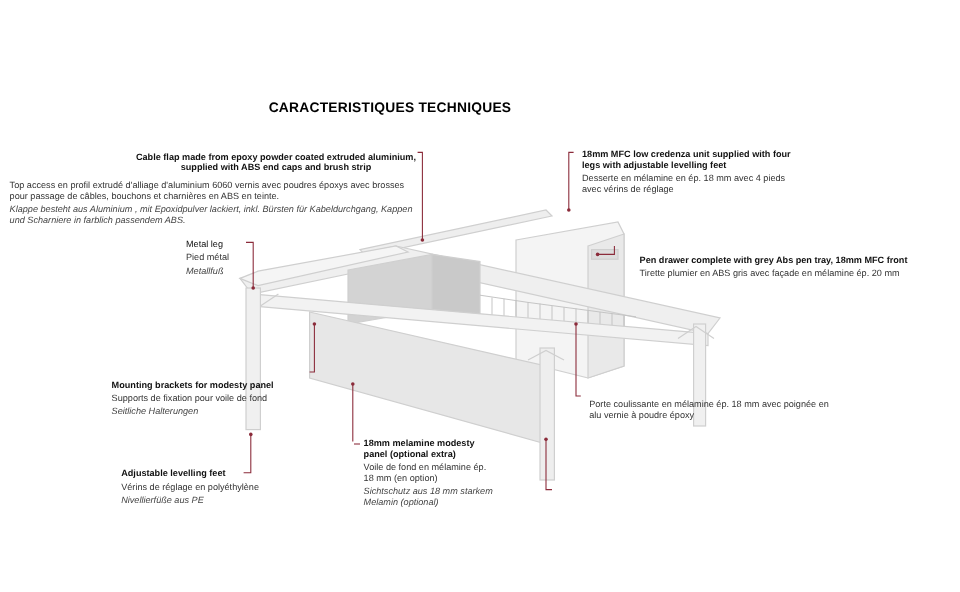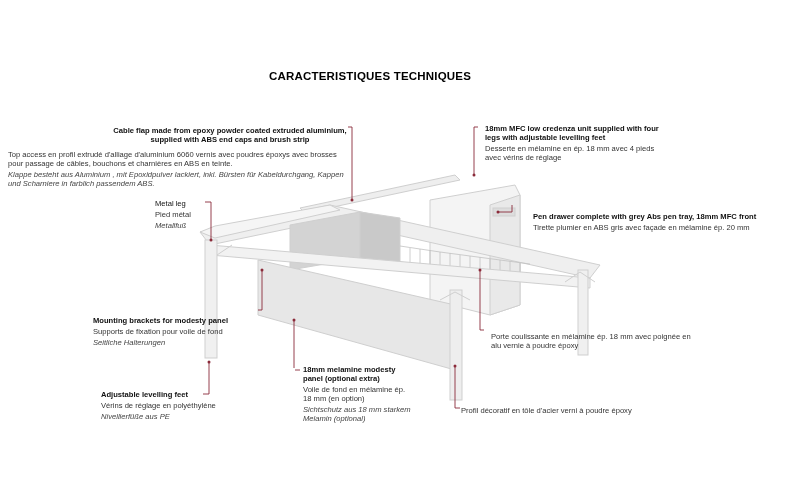--- a/index.html
+++ b/index.html
@@ -1,19 +1,19 @@
 <!DOCTYPE html>
 <html><head>
 <meta charset="utf-8">
 <style>
   html, body { margin:0; padding:0; background:#ffffff; }
   body { width:800px; height:493px; position:relative; overflow:hidden;
          font-family:"Liberation Sans", sans-serif; color:#1a1a1a; }
-  .title { position:absolute; left:0; width:650px; top:70px; text-align:center;
-           font-weight:bold; font-size:11.5px; letter-spacing:0.2px; color:#000;margin-left:45px; }
+  .title { position:absolute; left:0; width:650px; top:84px; text-align:center;
+           font-weight:bold; font-size:11.5px; letter-spacing:0.2px; color:#000; }
   .note { position:absolute; font-size:7.6px; line-height:9px; color:#222; }
   .note .en { font-weight:bold; color:#111; }
   .note .fr { color:#333; margin-top:2px; }
   .note .de { font-style:italic; color:#444; margin-top:2px; }
   .note.center { text-align:center; }
   svg.art { position:absolute; left:0; top:0; }
 </style>
 </head>
 <body>
 
@@ -130,14 +130,13 @@
   <div class="de">Sichtschutz aus 18 mm starkem Melamin (optional)</div>
 </div>
 
 <div class="note" style="left:101px; top:390px; width:160px;">
   <div class="en">Adjustable levelling feet</div>
   <div class="fr">Vérins de réglage en polyéthylène</div>
   <div class="de">Nivellierfüße aus PE</div>
 </div>
 
 <div class="note" style="left:461px; top:404px; width:215px;">
-  <div class="fr">Profil décoratif en tôle d'acier verni à poudre époxy</div>
 </div>
 
 </body></html>

